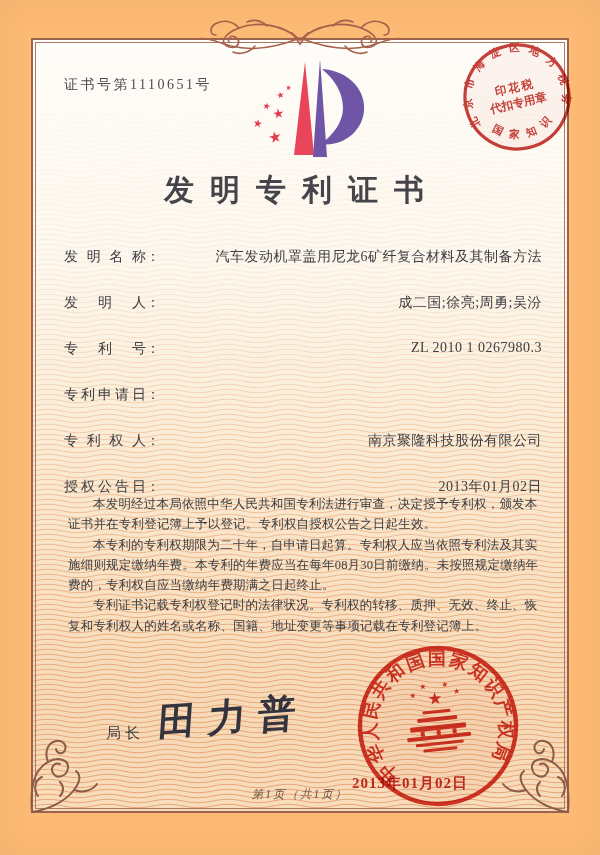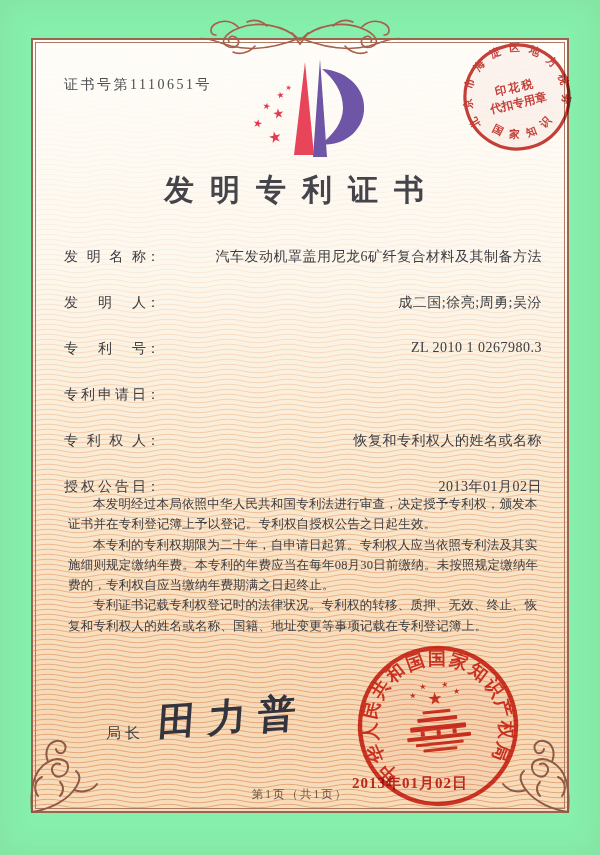--- a/index.html
+++ b/index.html
@@ -5,21 +5,21 @@
   * { margin:0; padding:0; box-sizing:border-box; }
   html,body { width:600px; height:855px; }
   body {
     font-family: "Liberation Serif", "DejaVu Serif", serif;
     background:#ffffff;
     position:relative;
     overflow:hidden;
   }
   .paper {
     position:absolute; inset:0;
-    background:#86efac;
+    background:#fdba74;
     box-shadow: inset 0 0 30px rgba(120,90,60,0.10);
   }
   
   .inner-tint {
     position:absolute; left:33px; top:40px; width:534px; height:771px;
     background: linear-gradient(180deg,
       #fffdf9 0%, #fdf8ef 28%, #fbeeda 48%, #f9e2c4 70%, #f6d9b6 88%, #f8ddbc 100%);
   }
   .guilloche { position:absolute; left:0; top:0; }
   
@@ -76,21 +76,21 @@
     position:absolute; left:350px; top:638px;
     transform:rotate(-6deg); mix-blend-mode:multiply;
   }
   .seal-date {
     position:absolute; left:352px; top:774px; width:170px;
     font-size:15px; font-weight:bold; letter-spacing:1px; color:#c6342b;
     mix-blend-mode:multiply;
   }
   .footer {
     position:absolute; left:0; top:787px; width:100%;
-    text-align:center; font-size:11.5px; letter-spacing:2px; color:#6b5244;
+    text-align:center; font-size:11.5px; letter-spacing:2px; color:#6b5244;font-style:italic;
   }
 </style>
 </head>
 <body>
 
 <div class="paper">
 
   <div class="inner-tint">
     <svg class="guilloche" width="534" height="771" viewBox="0 0 534 771" preserveAspectRatio="none">
       <defs>
@@ -191,21 +191,21 @@
         <span class="field-colon">：</span>
       <span class="field-value">ZL 2010 1 0267980.3</span>
     </div>
     <div class="field">
       <span class="field-label">专利申请日</span>
         <span class="field-colon">：</span>
     </div>
     <div class="field">
       <span class="field-label">专利权人</span>
         <span class="field-colon">：</span>
-      <span class="field-value">恢复和专利权人的姓名或名称</span>
+      <span class="field-value">南京聚隆科技股份有限公司</span>
     </div>
     <div class="field">
       <span class="field-label">授权公告日</span>
         <span class="field-colon">：</span>
       <span class="field-value">2013年01月02日</span>
     </div>
   </div>
 
   <div class="paragraphs">
     <p>本发明经过本局依照中华人民共和国专利法进行审查，决定授予专利权，颁发本证书并在专利登记簿上予以登记。专利权自授权公告之日起生效。</p>

